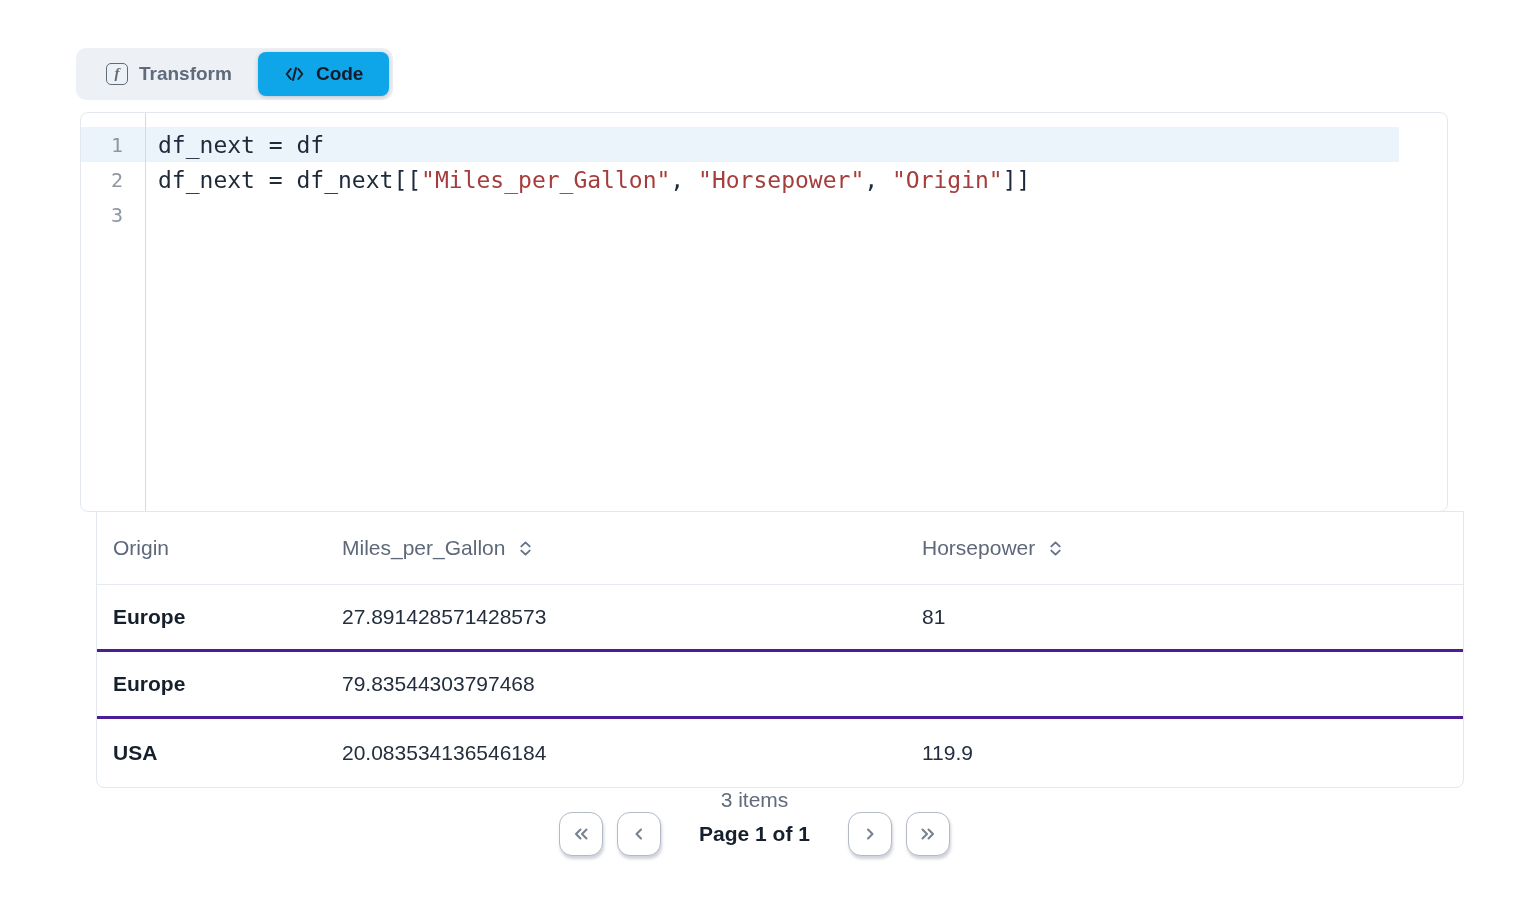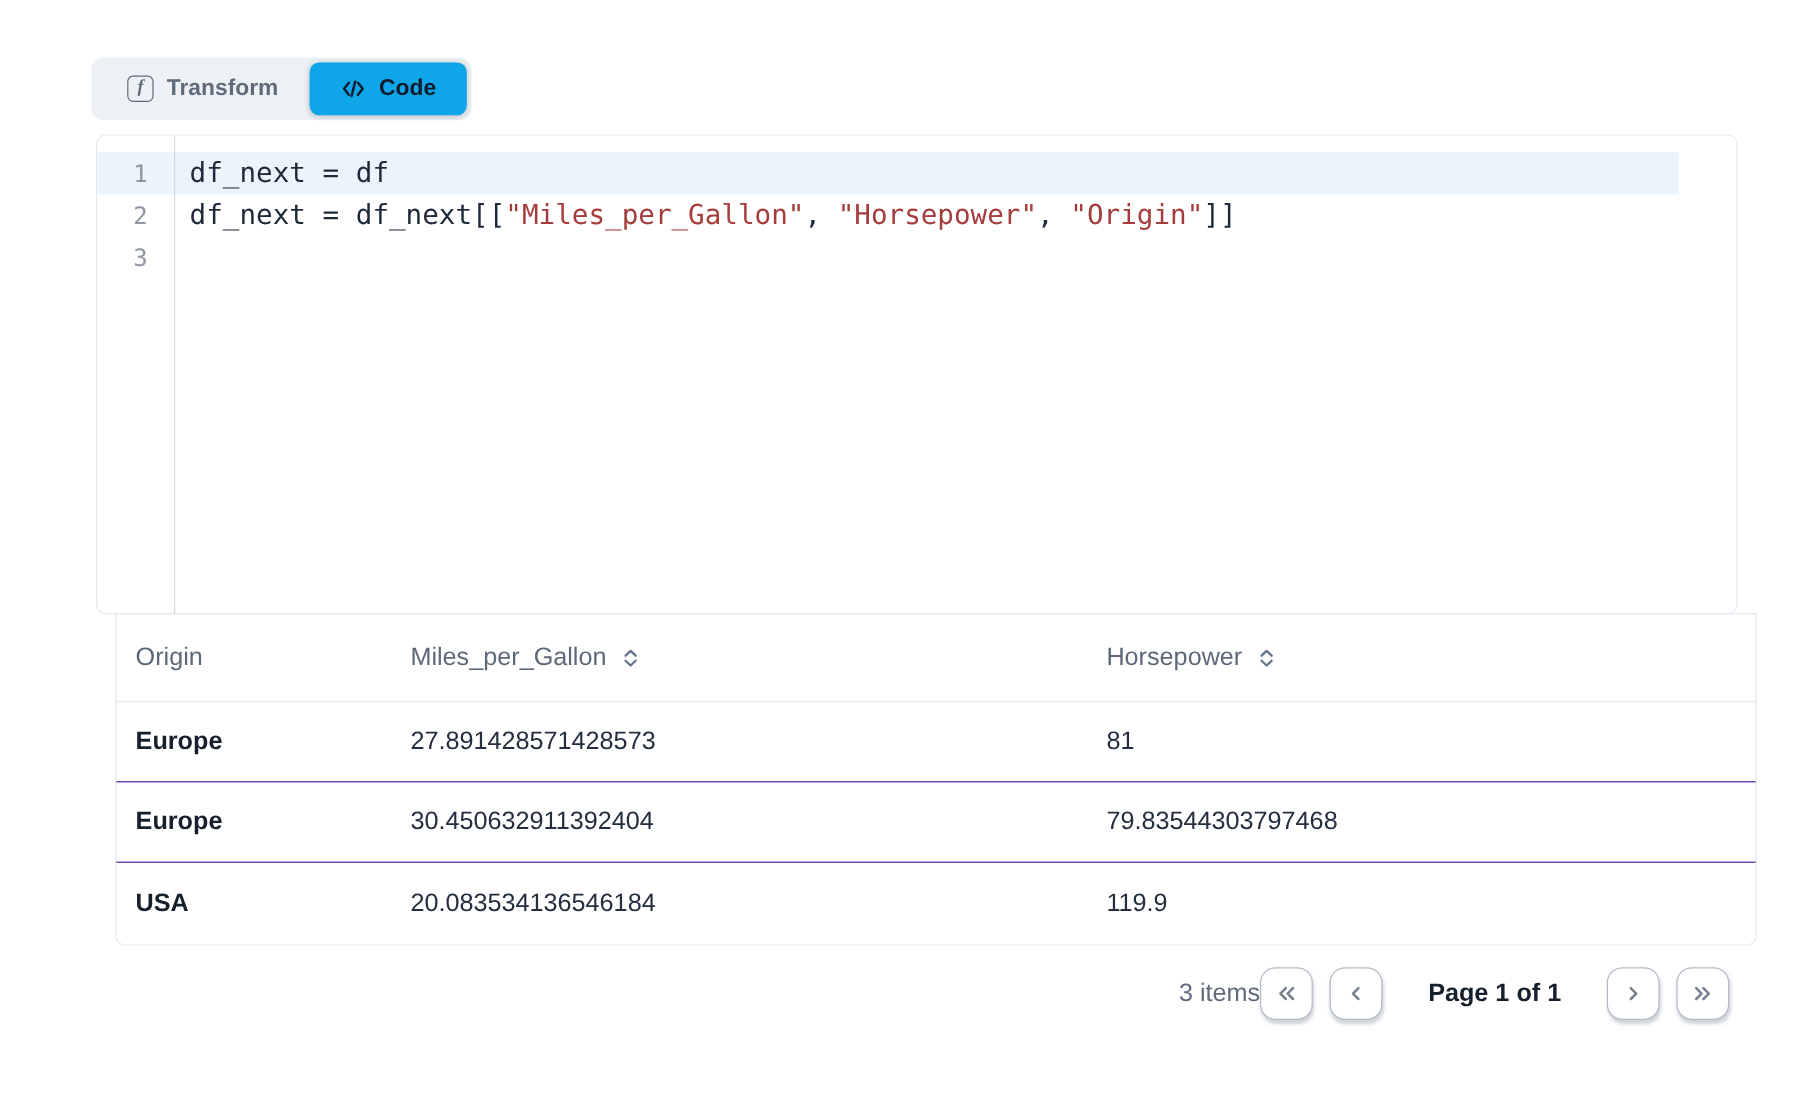--- a/index.html
+++ b/index.html
@@ -58,30 +58,31 @@
   .table-card {
     position:absolute; left:80px; top:511px; width:1368px; height:277px;
     background:#fff; border:1px solid #e3e8ef; border-radius:0 0 8px 8px;margin-left:16px;
   }
   .t-row { display:flex; align-items:center; padding-left:16px; }
   .t-head { height:73px; border-bottom:1px solid #e6ebf1; }
   .t-cell-1 { width:229px; flex:0 0 229px; }
   .t-cell-2 { width:580px; flex:0 0 580px; }
   .t-cell-3 { flex:1; }
   .th { display:flex; align-items:center; gap:13px; font-size:21px; color:#5d6879; }
-  .t-data { height:67px; border-bottom:1px solid #4c1d95; font-size:21px; color:#242e3e; }
+  .t-data { height:67px; border-bottom:3px solid #4c1d95; font-size:21px; color:#242e3e; }
   .t-data:last-child { border-bottom:none; }
   .cell-origin { font-weight:bold; color:#16202c; }
   .sort-icon { display:inline-flex; }
 
   
   .footer {
-    position:absolute; left:84px; top:788px; width:1368px; height:80px;
-    display:flex; align-items:center; justify-content:flex-end;
+    position:absolute; left:68px; top:788px; width:1368px; height:80px;
+    display:flex; align-items:center; justify-content:flex-start;
     padding:0 11px 0 16px;
+    flex-direction:column;
   }
   .items-count { font-size:21px; color:#606b7b; }
   .pager { display:flex; align-items:center; }
   .page-btn {
     width:44px; height:44px; background:#fff; border:1px solid #b3bac6;
     border-radius:13px; display:flex; align-items:center; justify-content:center;
     box-shadow:1px 3px 3px rgba(120,130,150,0.35); cursor:pointer;
   }
   .page-btn + .page-btn { margin-left:14px; }
   .page-label { font-size:21px; font-weight:600; color:#16202c; margin:0 38px; }
@@ -151,21 +152,20 @@
       </div>
     </div>
 
     <div class="t-row t-data">
       <div class="t-cell-1 cell-origin">Europe</div>
       <div class="t-cell-2">27.891428571428573</div>
       <div class="t-cell-3">81</div>
     </div>
     <div class="t-row t-data">
       <div class="t-cell-1 cell-origin">Europe</div>
-      <div class="t-cell-2">30.450632911392404</div>
       <div class="t-cell-3">79.83544303797468</div>
     </div>
     <div class="t-row t-data">
       <div class="t-cell-1 cell-origin">USA</div>
       <div class="t-cell-2">20.083534136546184</div>
       <div class="t-cell-3">119.9</div>
     </div>
   </div>
 
   <div class="footer">

